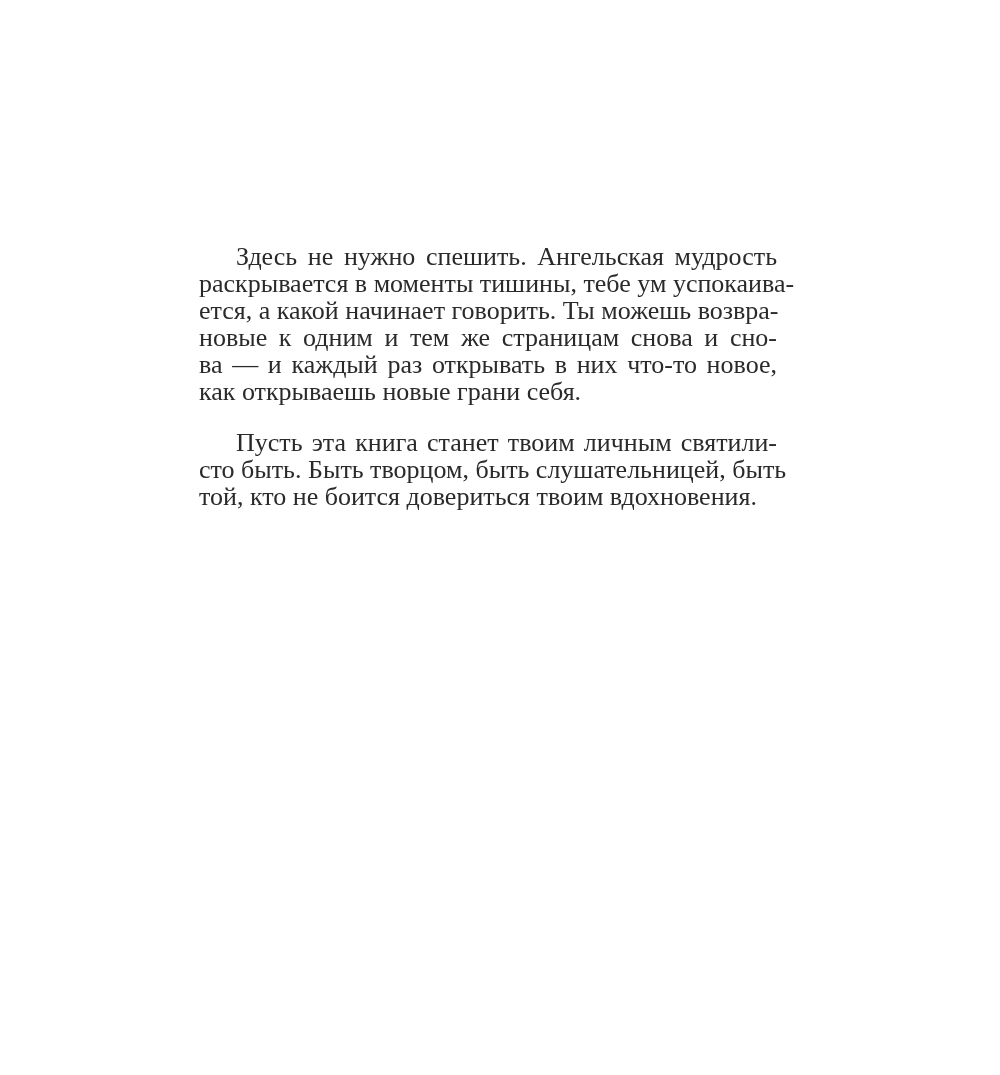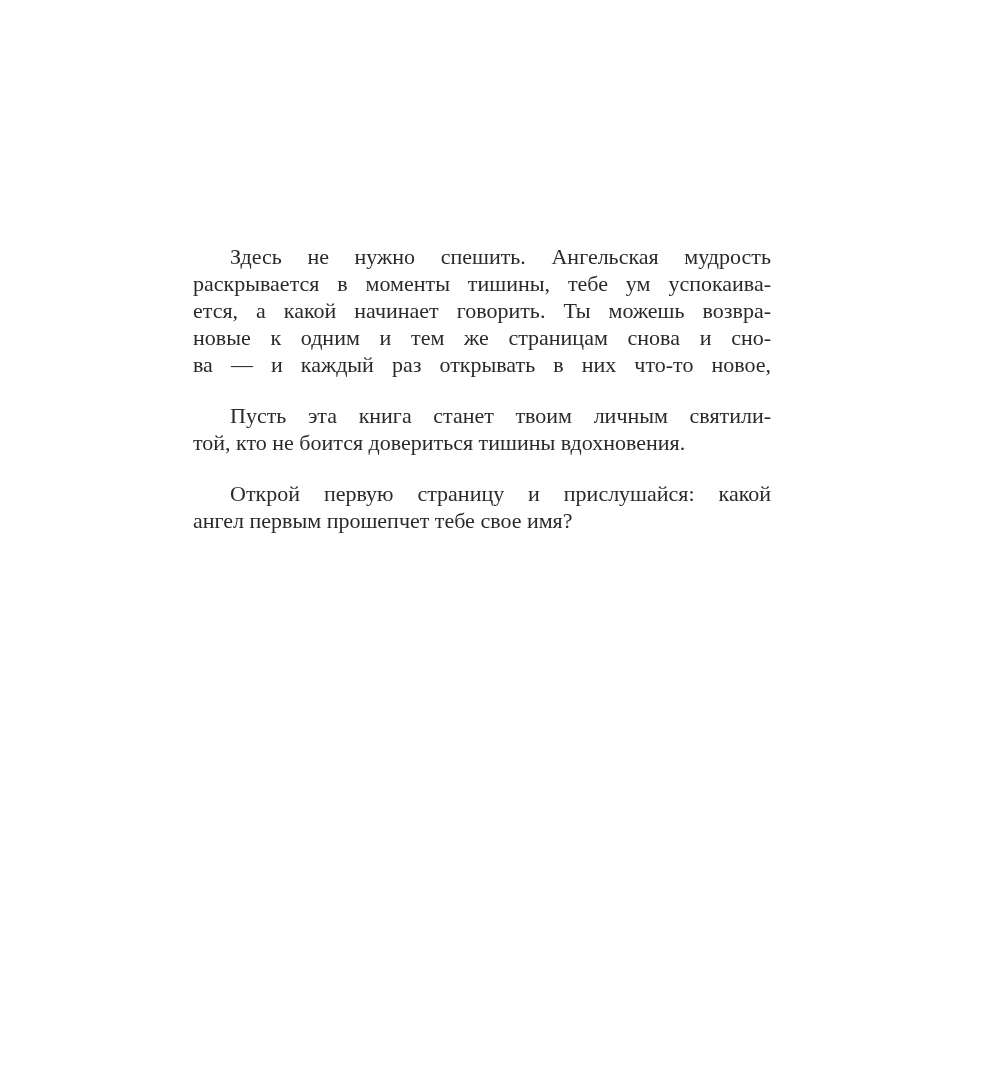--- a/index.html
+++ b/index.html
@@ -10,25 +10,25 @@
   .page {
     position: relative;
     width: 1000px;
     height: 1075px;
     background: #ffffff;
     overflow: hidden;
     font-family: "Liberation Serif", "DejaVu Serif", serif;
   }
   .text-block {
     position: absolute;
-    left: 193px;
+    left: 199px;
     top: 243px;
     width: 578px;
     color: #2a2a2a;
-    font-size: 22px;
+    font-size: 26px;
     line-height: 27px;
   }
   .para {
     margin: 0;
     padding: 0;
   }
   .para + .para {
     margin-top: 24px;
   }
   .line {
@@ -48,23 +48,21 @@
 <body>
 
 <div class="page">
   <div class="text-block" style="color: rgb(42, 42, 42);">
       <div class="para">
         <div class="line first">Здесь не нужно спешить. Ангельская мудрость</div>
         <div class="line">раскрывается в моменты тишины, тебе ум успокаива-</div>
         <div class="line">ется, а какой начинает говорить. Ты можешь возвра-</div>
         <div class="line">новые к одним и тем же страницам снова и сно-</div>
         <div class="line">ва — и каждый раз открывать в них что-то новое,</div>
+        <div class="line last">как открываешь новые грани себя.</div>
       </div>
       <div class="para">
         <div class="line first">Пусть эта книга станет твоим личным святили-</div>
-        <div class="line last">той, кто не боится довериться тишины вдохновения.</div>
-      </div>
-      <div class="para">
-        <div class="line first">Открой первую страницу и прислушайся: какой</div>
-        <div class="line last">ангел первым прошепчет тебе свое имя?</div>
+        <div class="line">сто быть. Быть творцом, быть слушательницей, быть</div>
+        <div class="line last">той, кто не боится довериться твоим вдохновения.</div>
       </div>
     </div>
 </div>
 
 </body></html>

